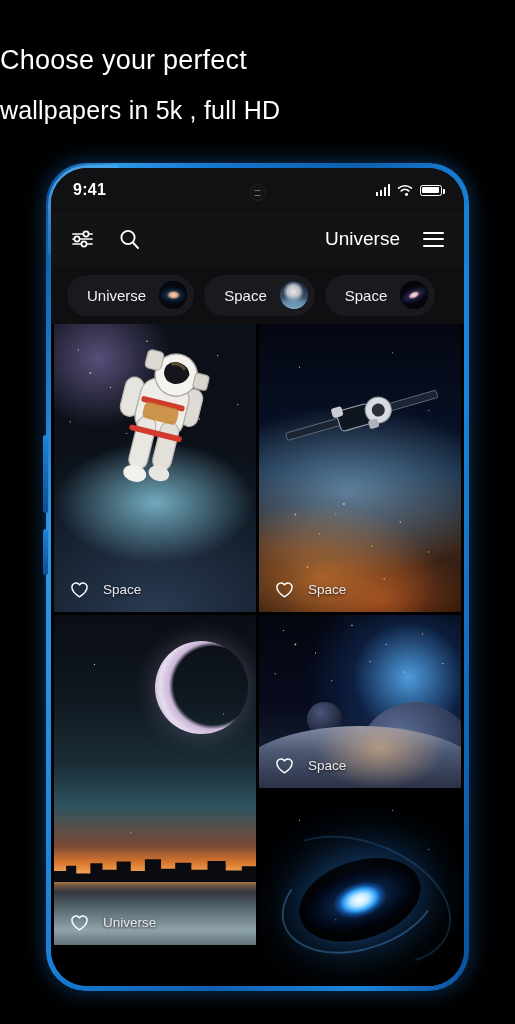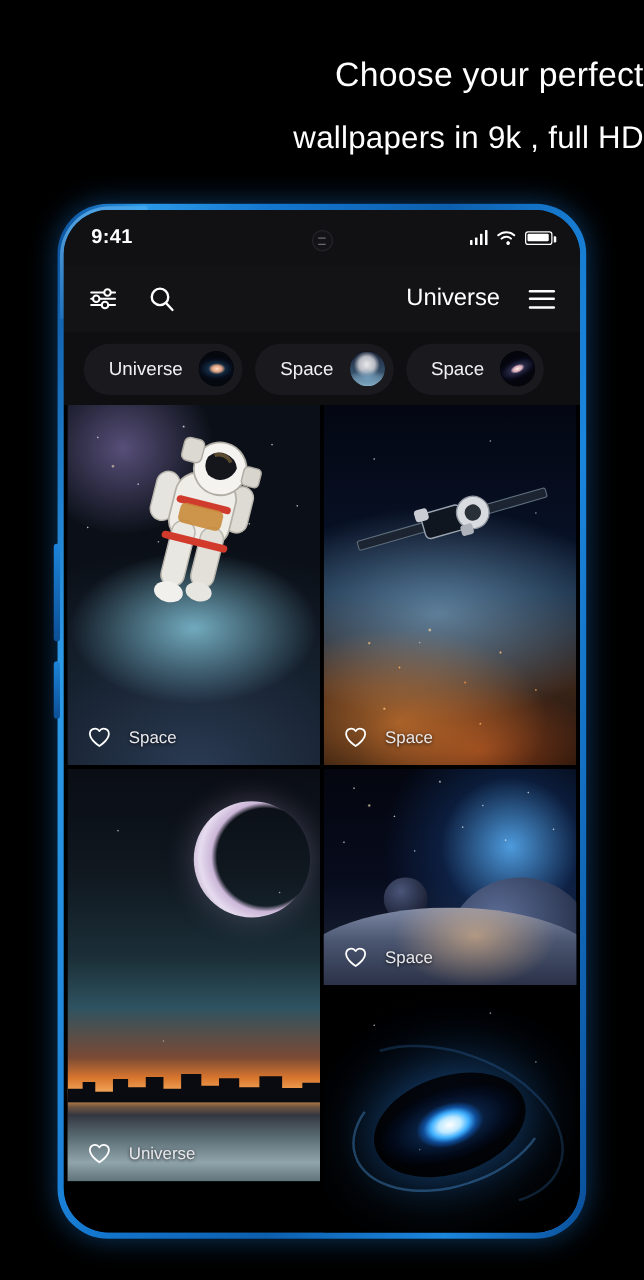--- a/index.html
+++ b/index.html
@@ -7,21 +7,21 @@
     width: 515px; height: 1024px;
     background: #000;
     font-family: "Liberation Sans", sans-serif;
     overflow: hidden;
   }
   .page { position: relative; width: 515px; height: 1024px; background: #000; }
 
   
   .headline {
     position: absolute; left: 0; top: 38px; width: 515px;
-    text-align: right; color: #ffffff;
+    text-align: left; color: #ffffff;
   }
   .headline .line1 { font-size: 27px; font-weight: 400; letter-spacing: .2px; line-height: 44px; }
   .headline .line2 { font-size: 25px; font-weight: 400; letter-spacing: .2px; line-height: 44px; margin-top: 6px; }
 
   
   .device {
     position: absolute; left: 46px; top: 163px;
     width: 423px; height: 828px;
     border-radius: 40px;
     background: linear-gradient(100deg,#0a4f9a 0%, #2c9ae8 12%, #1477cf 30%, #0d5fae 55%, #1b86dd 80%, #0a4f9a 100%);
@@ -278,21 +278,21 @@
     transform: rotate(-24deg);
   }
 </style>
 </head>
 <body>
 
 <div class="page">
 
   <div class="headline">
     <div class="line1">Choose your perfect</div>
-    <div class="line2">wallpapers in 9k , full HD</div>
+    <div class="line2">wallpapers in 5k , full HD</div>
   </div>
 
   <div class="device">
     <div class="side-btn"></div>
     <div class="side-btn b2"></div>
 
     <div class="screen">
 
       <div class="statusbar">
         <div class="clock">9:41</div>

